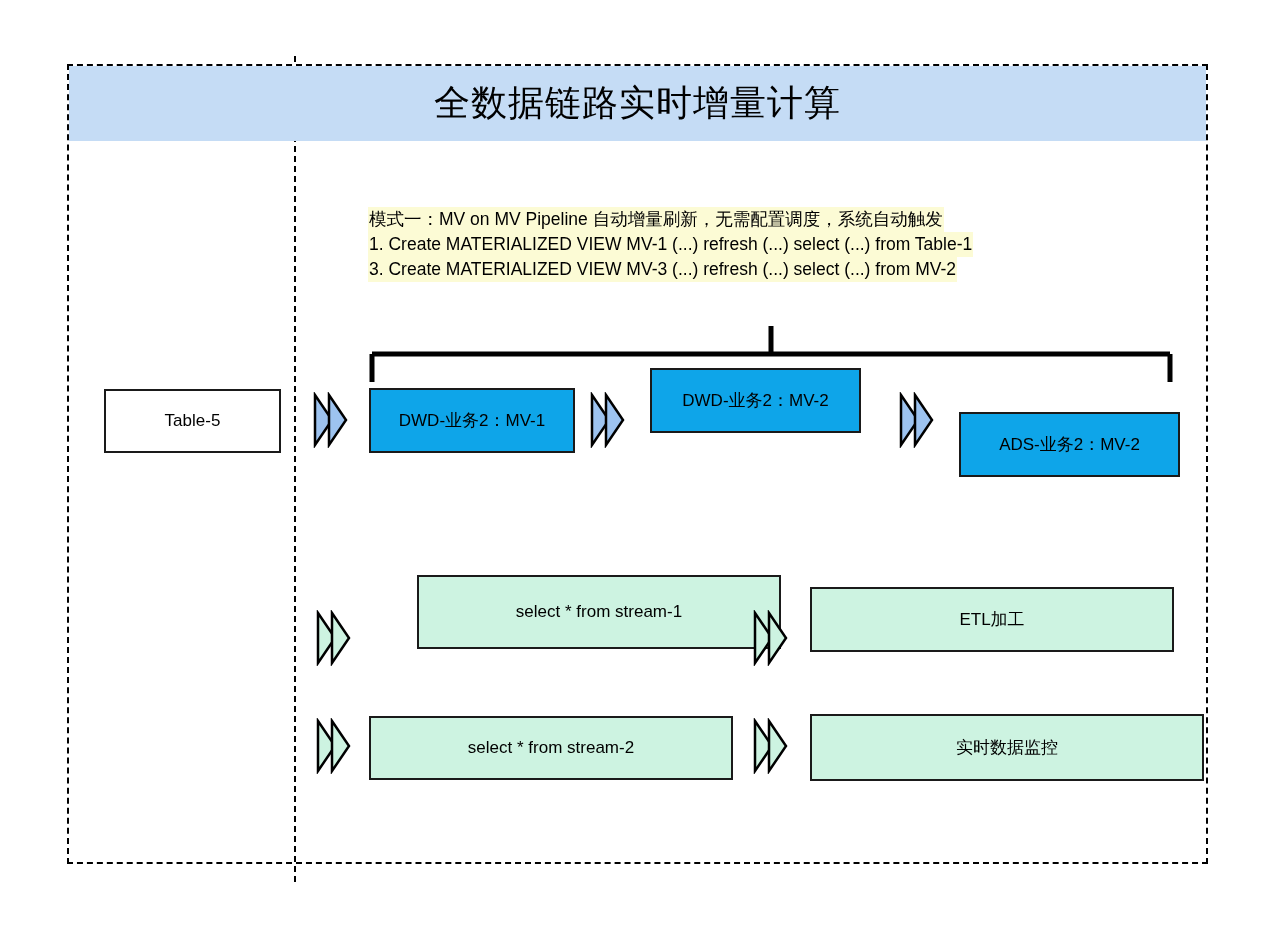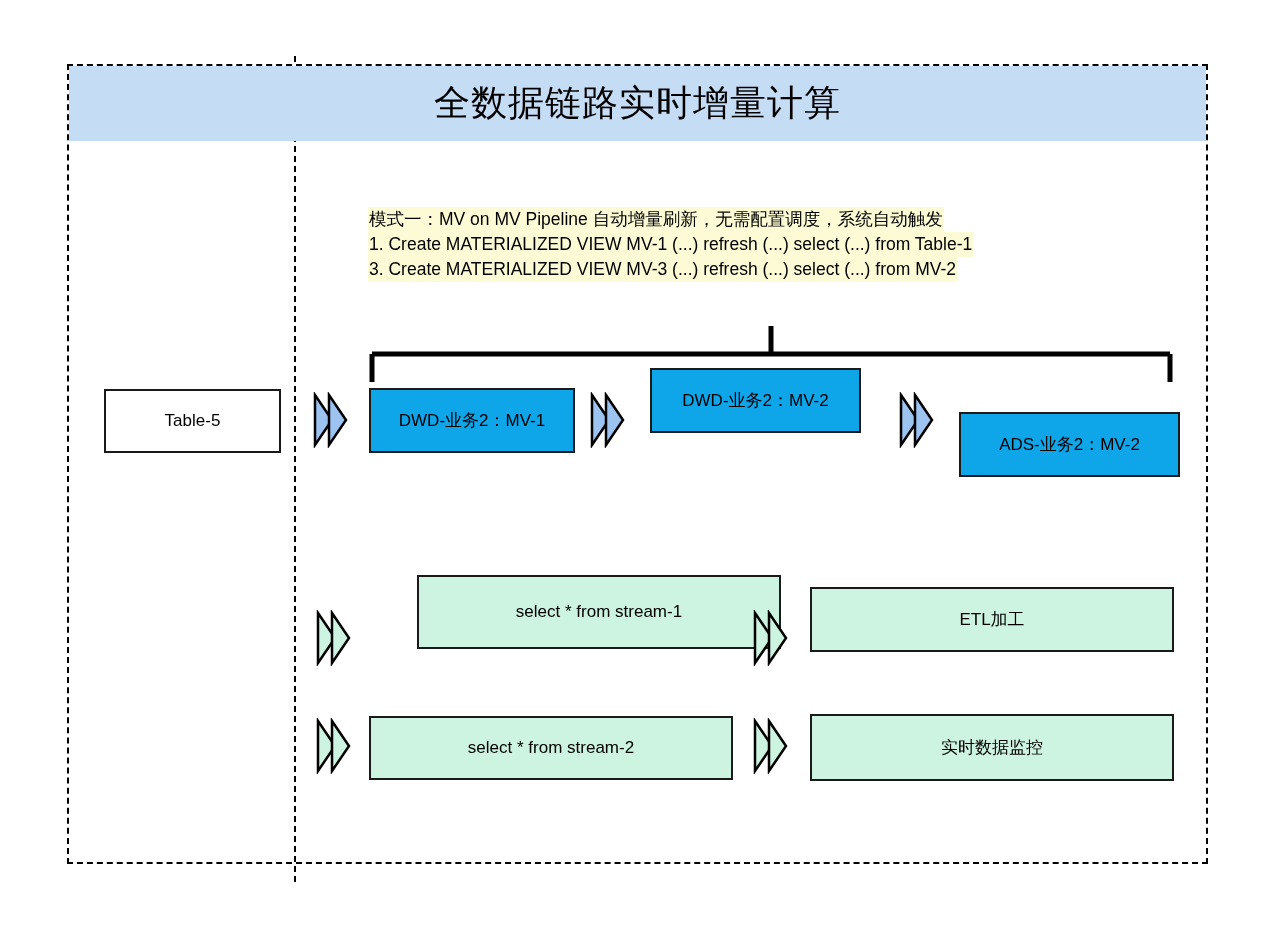--- a/index.html
+++ b/index.html
@@ -95,21 +95,21 @@
   .node.blue   { background: #0ea5e9; }
   .node.green  { background: #cdf3e1; }
 
   #node-table1 { left: 104px; top: 389px; width: 177px; height: 64px; }
   #node-mv1    { left: 369px; top: 388px; width: 206px; height: 65px; }
   #node-mv2    { left: 650px; top: 368px; width: 211px; height: 65px; }
   #node-ads    { left: 959px; top: 388px; width: 221px; height: 65px; margin-top: 24px; }
   #node-s1     { left: 369px; top: 575px; width: 364px; height: 74px; margin-left: 48px; }
   #node-etl    { left: 810px; top: 587px; width: 364px; height: 65px; }
   #node-s2     { left: 369px; top: 716px; width: 364px; height: 64px; }
-  #node-mon    { left: 810px; top: 714px; width: 364px; height: 67px; }
+  #node-mon    { left: 810px; top: 714px; width: 394px; height: 67px; }
 
   
   .arrow {
     position: absolute;
     width: 40px;
     height: 56px;
   }
   .arrow svg { display: block; width: 100%; height: 100%; }
 
   #arrow-1 { left: 312px; top: 392px; }

